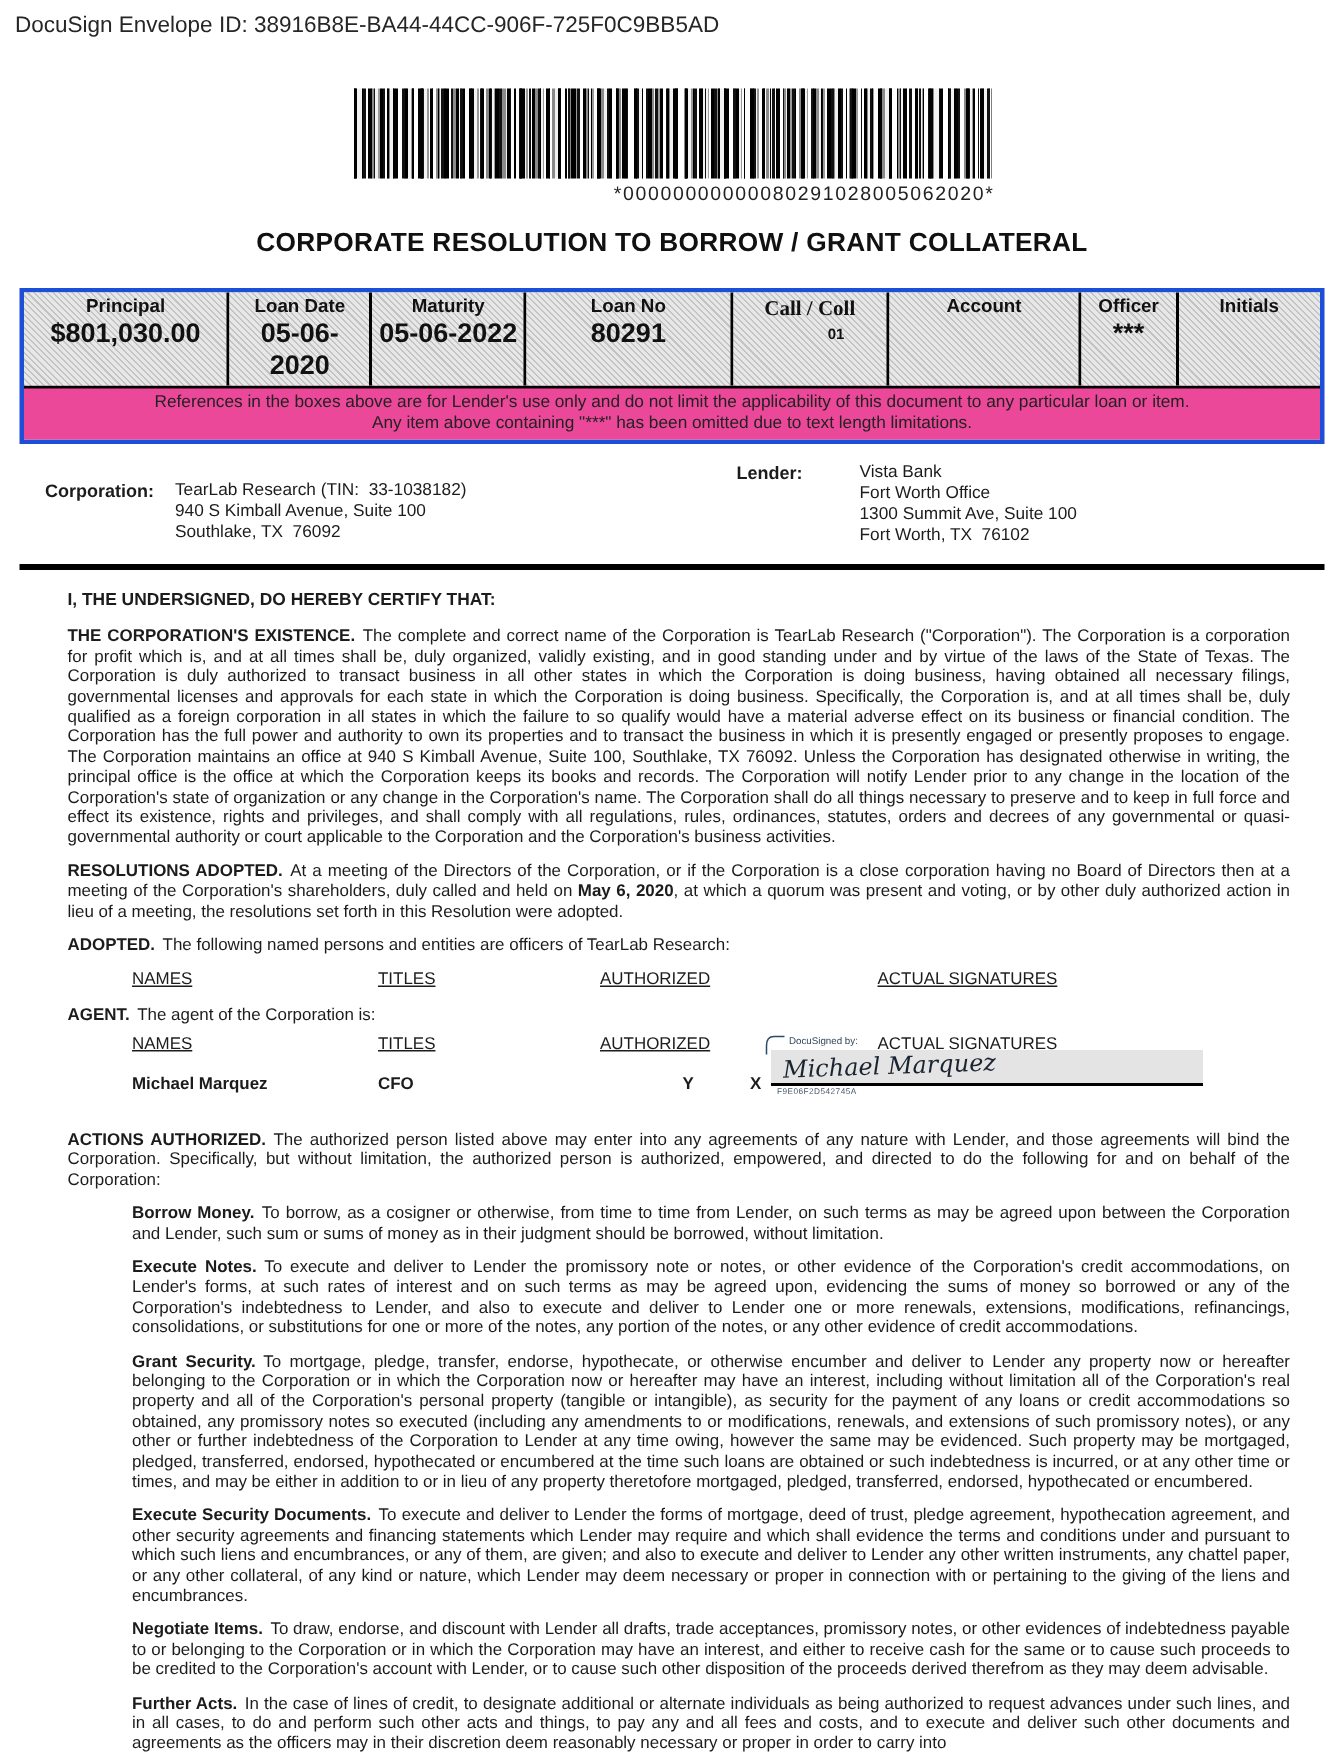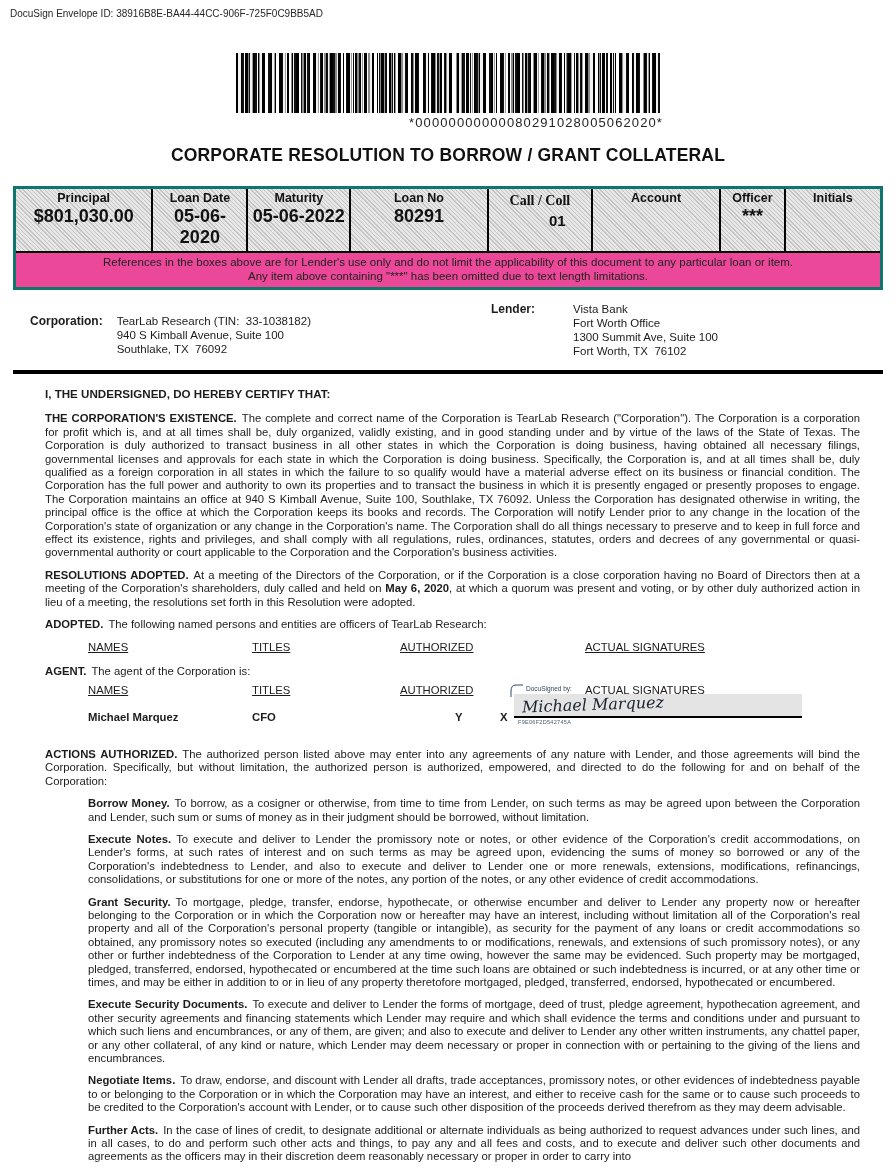--- a/index.html
+++ b/index.html
@@ -1,47 +1,47 @@
 <!DOCTYPE html>
 <html><head>
 <meta charset="utf-8">
 <style>
   * { box-sizing: border-box; }
   html,body { margin:0; padding:0; }
   body {
     width:896px; height:1174px; overflow:hidden; background:#ffffff;
     font-family:"Liberation Sans", sans-serif; color:#1c1c1c;
   }
-  .envelope-id { padding:8px 0 0 10px; font-size:10px; color:#262626; }
+  .envelope-id { padding:8px 0 0 10px; font-size:15px; color:#262626; }
 
   .barcode-wrap { width:430px; margin:34px auto 0; text-align:right; }
   .barcode {
     height:60px; width:425px; margin:0 auto;
     background-color:#fff;
     background-image:
       repeating-linear-gradient(90deg,#000 0 2px,transparent 2px 5px,#000 5px 6px,transparent 6px 9px,#000 9px 12px,transparent 12px 17px),
       repeating-linear-gradient(90deg,#111 0 1px,transparent 1px 6px,#111 6px 8px,transparent 8px 13px),
       repeating-linear-gradient(90deg,#8a8a8a 0 2px,#f2f2f2 2px 5px,#9a9a9a 5px 6px,#ffffff 6px 11px);
   }
   .barcode-caption { margin-top:2px; font-size:13px; letter-spacing:1.1px; color:#222; }
 
   .doc-title { margin-top:15px; text-align:center; font-size:17.5px; font-weight:bold; letter-spacing:.2px; color:#111; }
 
-  .loanbox { margin:20px 13px 0; border:3px solid #0f766e; }
+  .loanbox { margin:20px 13px 0; border:3px solid #1d4ed8; }
   .loan-grid { display:grid; grid-template-columns:15.9% 11% 11.9% 15.9% 12.1% 14.8% 7.5% 10.9%; }
   .loan-cell {
     border-right:2px solid #000; padding:2px 2px 3px; text-align:center; min-height:35px;
     background-color:#e0e0e0;
     background-image:repeating-linear-gradient(45deg, rgba(130,130,130,.30) 0 1px, rgba(235,235,235,.65) 1px 3px);
   }
   .loan-cell:last-child { border-right:none; }
   .loan-h { font-weight:bold; font-size:12.5px; color:#111; }
   .loan-v { font-weight:bold; font-size:18px; margin-top:1px; color:#111; }
   .loan-cell.small .loan-h { font-size:14px; padding-top:2px;font-family:Liberation Serif, serif; }
-  .loan-cell.small .loan-v { font-size:15px; margin-top:3px;padding-left:35px; }
+  .loan-cell.small .loan-v { font-size:10px; margin-top:3px;padding-left:35px; }
   .loan-note { border-top:2px solid #000; background:#ec4899; text-align:center; font-size:11.5px; line-height:13.5px; padding:3px 4px 4px; color:#222; }
 
   .parties { display:flex; margin:12px 30px 0 30px; }
   .party { display:flex; font-size:11.5px; line-height:14px; }
   .party-label { font-weight:bold; font-size:12px; }
   .party-lines div { white-space:pre; }
   .corp-block { margin-top:12px; }
   .corp-block .party-lines { margin-left:14px; }
   .lender-block { margin-left:auto; width:375px; }
   .lender-block .party-lines { margin-left:38px; }

